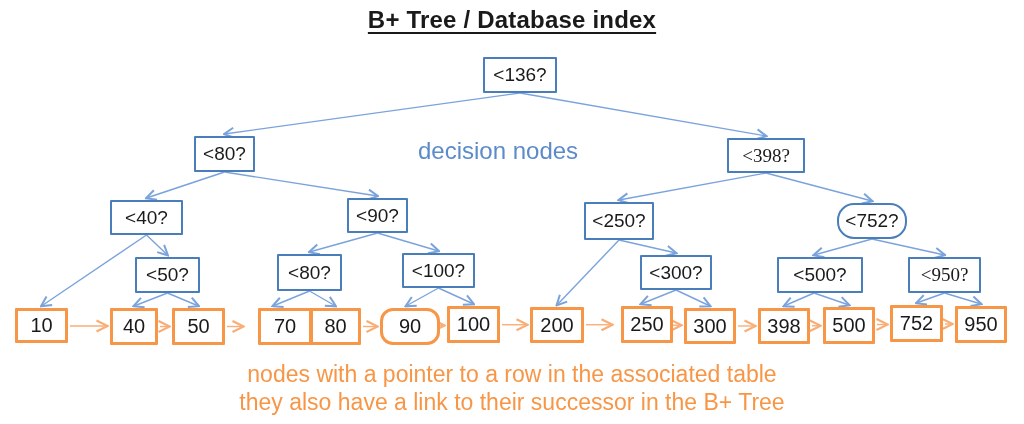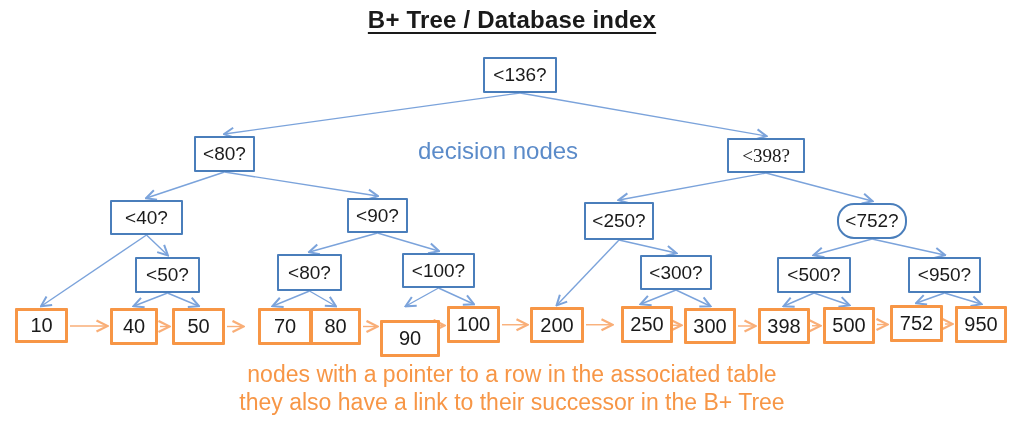--- a/index.html
+++ b/index.html
@@ -126,28 +126,28 @@
       <div class="node decision" style="left: 194px; top: 136px; width: 61px; height: 36px;">&lt;80?</div>
       <div class="node decision" style="left: 727px; top: 138px; width: 78px; height: 35px; font-family: Liberation Serif, serif;">&lt;398?</div>
       <div class="node decision" style="left: 110px; top: 200px; width: 73px; height: 35px;">&lt;40?</div>
       <div class="node decision" style="left: 347px; top: 198px; width: 61px; height: 35px;">&lt;90?</div>
       <div class="node decision" style="left: 584px; top: 202px; width: 70px; height: 38px;">&lt;250?</div>
       <div class="node decision" style="left: 837px; top: 203px; width: 70px; height: 36px; border-radius: 17px;">&lt;752?</div>
       <div class="node decision" style="left: 135px; top: 257px; width: 65px; height: 36px;">&lt;50?</div>
       <div class="node decision" style="left: 277px; top: 254px; width: 65px; height: 37px;">&lt;80?</div>
       <div class="node decision" style="left: 402px; top: 253px; width: 73px; height: 35px;">&lt;100?</div>
       <div class="node decision" style="left: 640px; top: 255px; width: 72px; height: 35px;">&lt;300?</div>
-      <div class="node decision" style="left: 777px; top: 257px; width: 74px; height: 36px;">&lt;500?</div>
-      <div class="node decision" style="left: 908px; top: 257px; width: 73px; height: 36px;">&lt;950?</div>
+      <div class="node decision" style="left: 777px; top: 257px; width: 86px; height: 36px;">&lt;500?</div>
+      <div class="node decision" style="left: 908px; top: 257px; width: 73px; height: 36px; font-family: Liberation Serif, serif;">&lt;950?</div>
       <div class="node leaf" style="left: 15px; top: 308px; width: 53px; height: 35px;">10</div>
       <div class="node leaf" style="left: 110px; top: 308px; width: 48px; height: 37px;">40</div>
       <div class="node leaf" style="left: 172px; top: 308px; width: 53px; height: 37px;">50</div>
       <div class="node leaf" style="left: 246px; top: 308px; width: 54px; height: 37px; margin-left: 12px;">70</div>
       <div class="node leaf" style="left: 310px; top: 308px; width: 51px; height: 37px;">80</div>
-      <div class="node leaf" style="left: 380px; top: 320px; width: 60px; height: 37px;">90</div>
+      <div class="node leaf" style="left: 380px; top: 308px; width: 60px; height: 37px; border-radius: 13px;">90</div>
       <div class="node leaf" style="left: 447px; top: 306px; width: 53px; height: 37px;">100</div>
       <div class="node leaf" style="left: 530px; top: 307px; width: 54px; height: 36px;">200</div>
       <div class="node leaf" style="left: 615px; top: 306px; width: 52px; height: 37px; margin-left: 6px;">250</div>
       <div class="node leaf" style="left: 684px; top: 308px; width: 52px; height: 36px;">300</div>
       <div class="node leaf" style="left: 758px; top: 308px; width: 52px; height: 36px;">398</div>
       <div class="node leaf" style="left: 823px; top: 307px; width: 52px; height: 37px;">500</div>
       <div class="node leaf" style="left: 890px; top: 305px; width: 53px; height: 37px;">752</div>
       <div class="node leaf" style="left: 955px; top: 306px; width: 52px; height: 37px;">950</div>
     </div>
 

